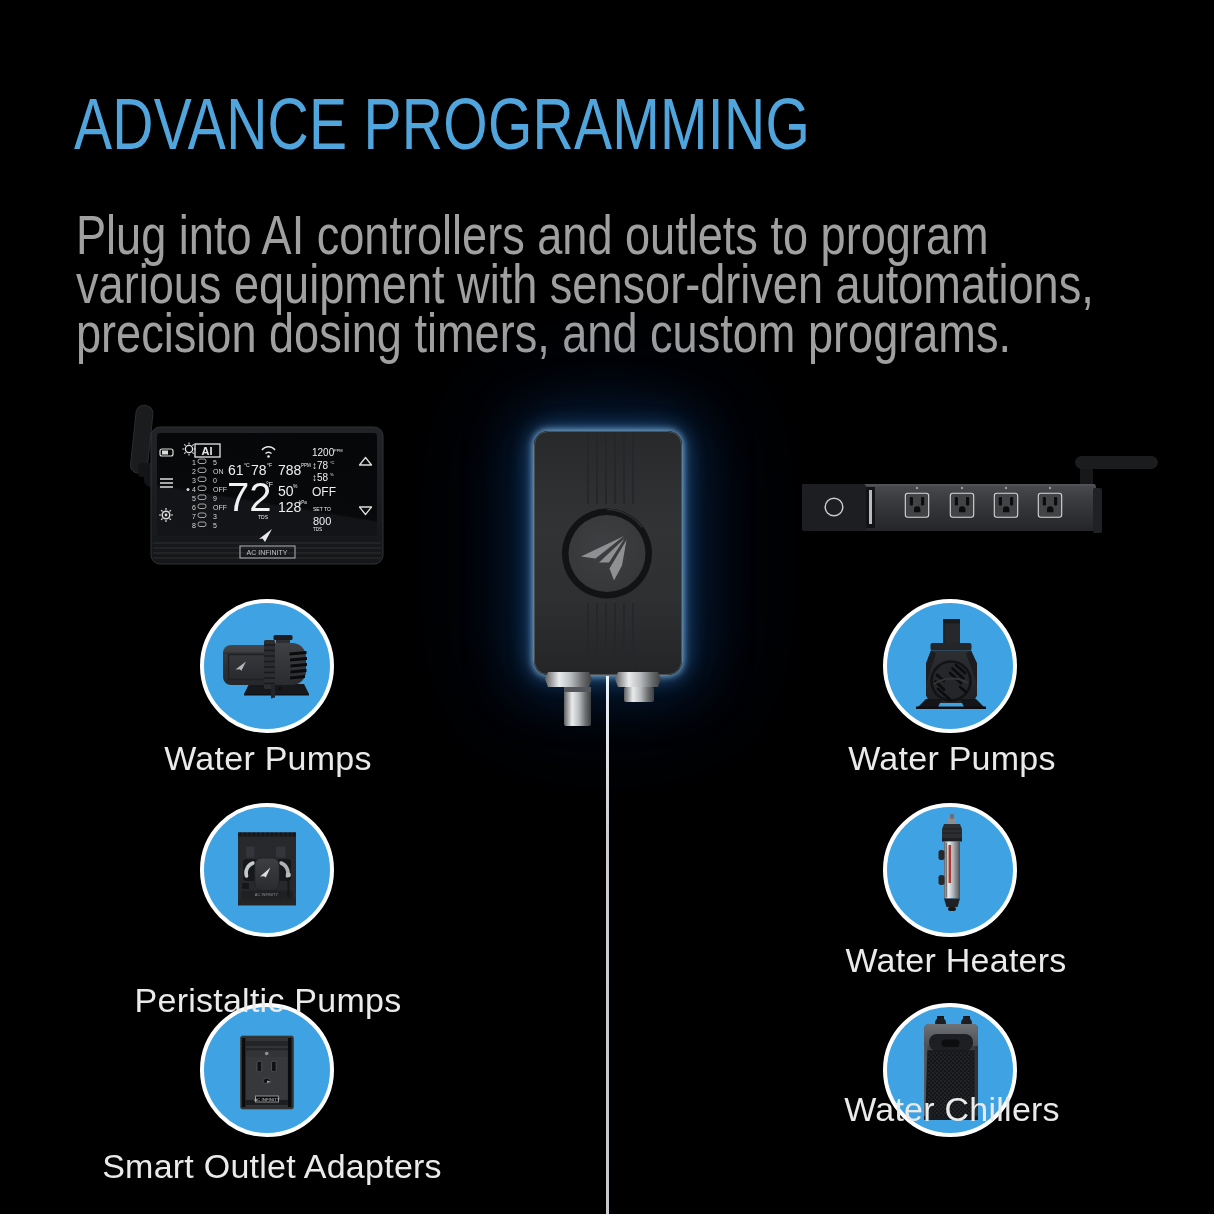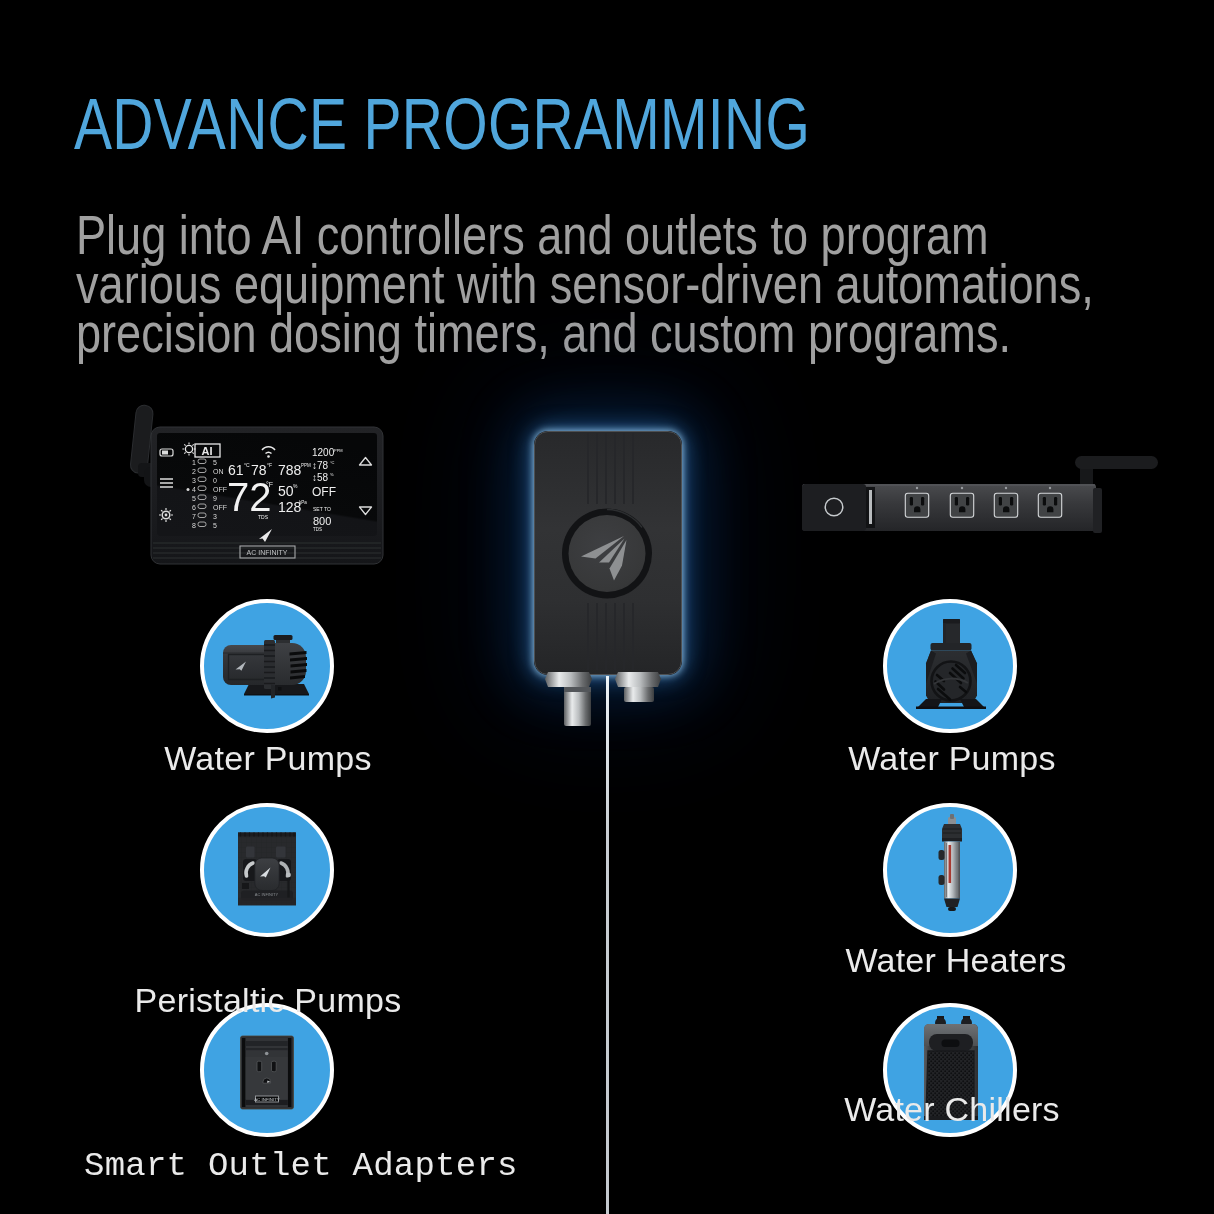--- a/index.html
+++ b/index.html
@@ -404,16 +404,16 @@
  <path d="M30 17a5 5 0 0 1 5-5h44a5 5 0 0 1 5 5v91H30z" fill="url(#chillbody)"></path>
  <path d="M30 17a5 5 0 0 1 5-5h44a5 5 0 0 1 5 5v17H30z" fill="url(#chilltop)"></path>
  <rect x="35" y="22" width="44" height="17" rx="8" fill="#1e1f22"></rect>
  <rect x="47.5" y="27.5" width="18" height="7.5" rx="3.5" fill="#0d0e10"></rect>
  <path d="M34 39h46v66H34a2 2 0 0 1-2-2z" fill="url(#dots)" stroke="#191a1c" stroke-width="1.3"></path>
  <rect x="30" y="104" width="54" height="4" fill="#1a1b1e"></rect>
 </svg>
 
 <div class="abs label" style="left:68px;top:745px;width:400px;">Water Pumps</div>
 <div class="abs label" style="left:68px;top:945px;width:400px;margin-top:42px;">Peristaltic Pumps</div>
-<div class="abs label" style="left:84px;top:1153px;width:400px;font-family:Liberation Mono, monospace;">Smart Outlet Adapters</div>
+<div class="abs label" style="left:72px;top:1153px;width:400px;">Smart Outlet Adapters</div>
 <div class="abs label" style="left:752px;top:745px;width:400px;">Water Pumps</div>
 <div class="abs label" style="left:756px;top:947px;width:400px;">Water Heaters</div>
 <div class="abs label" style="left:752px;top:1096px;width:400px;">Water Chillers</div>
 
 </body></html>

